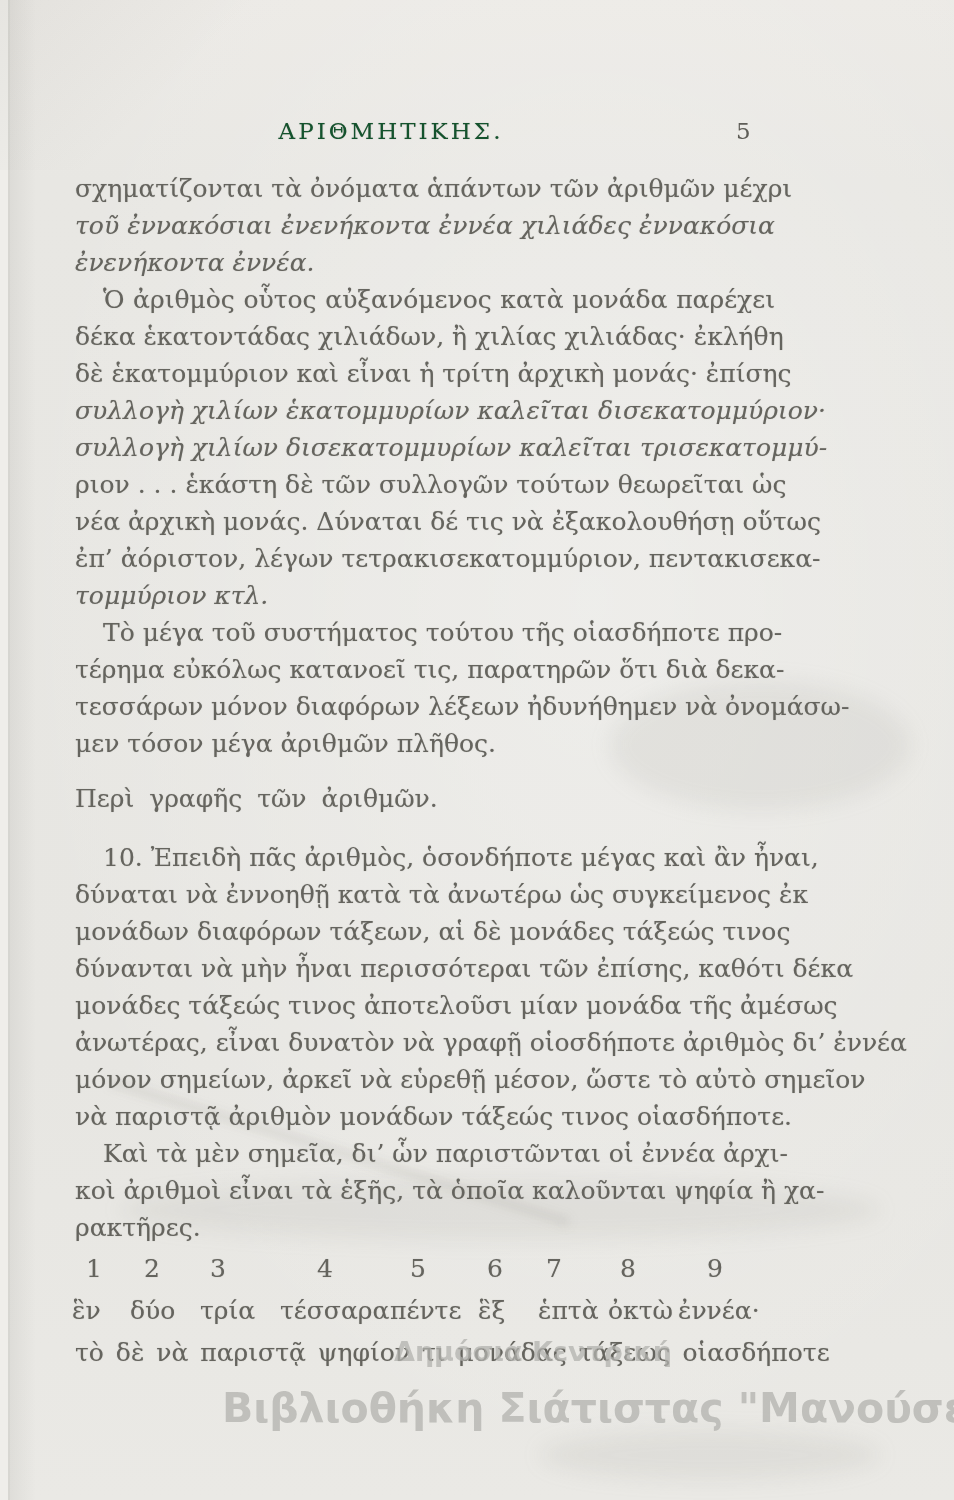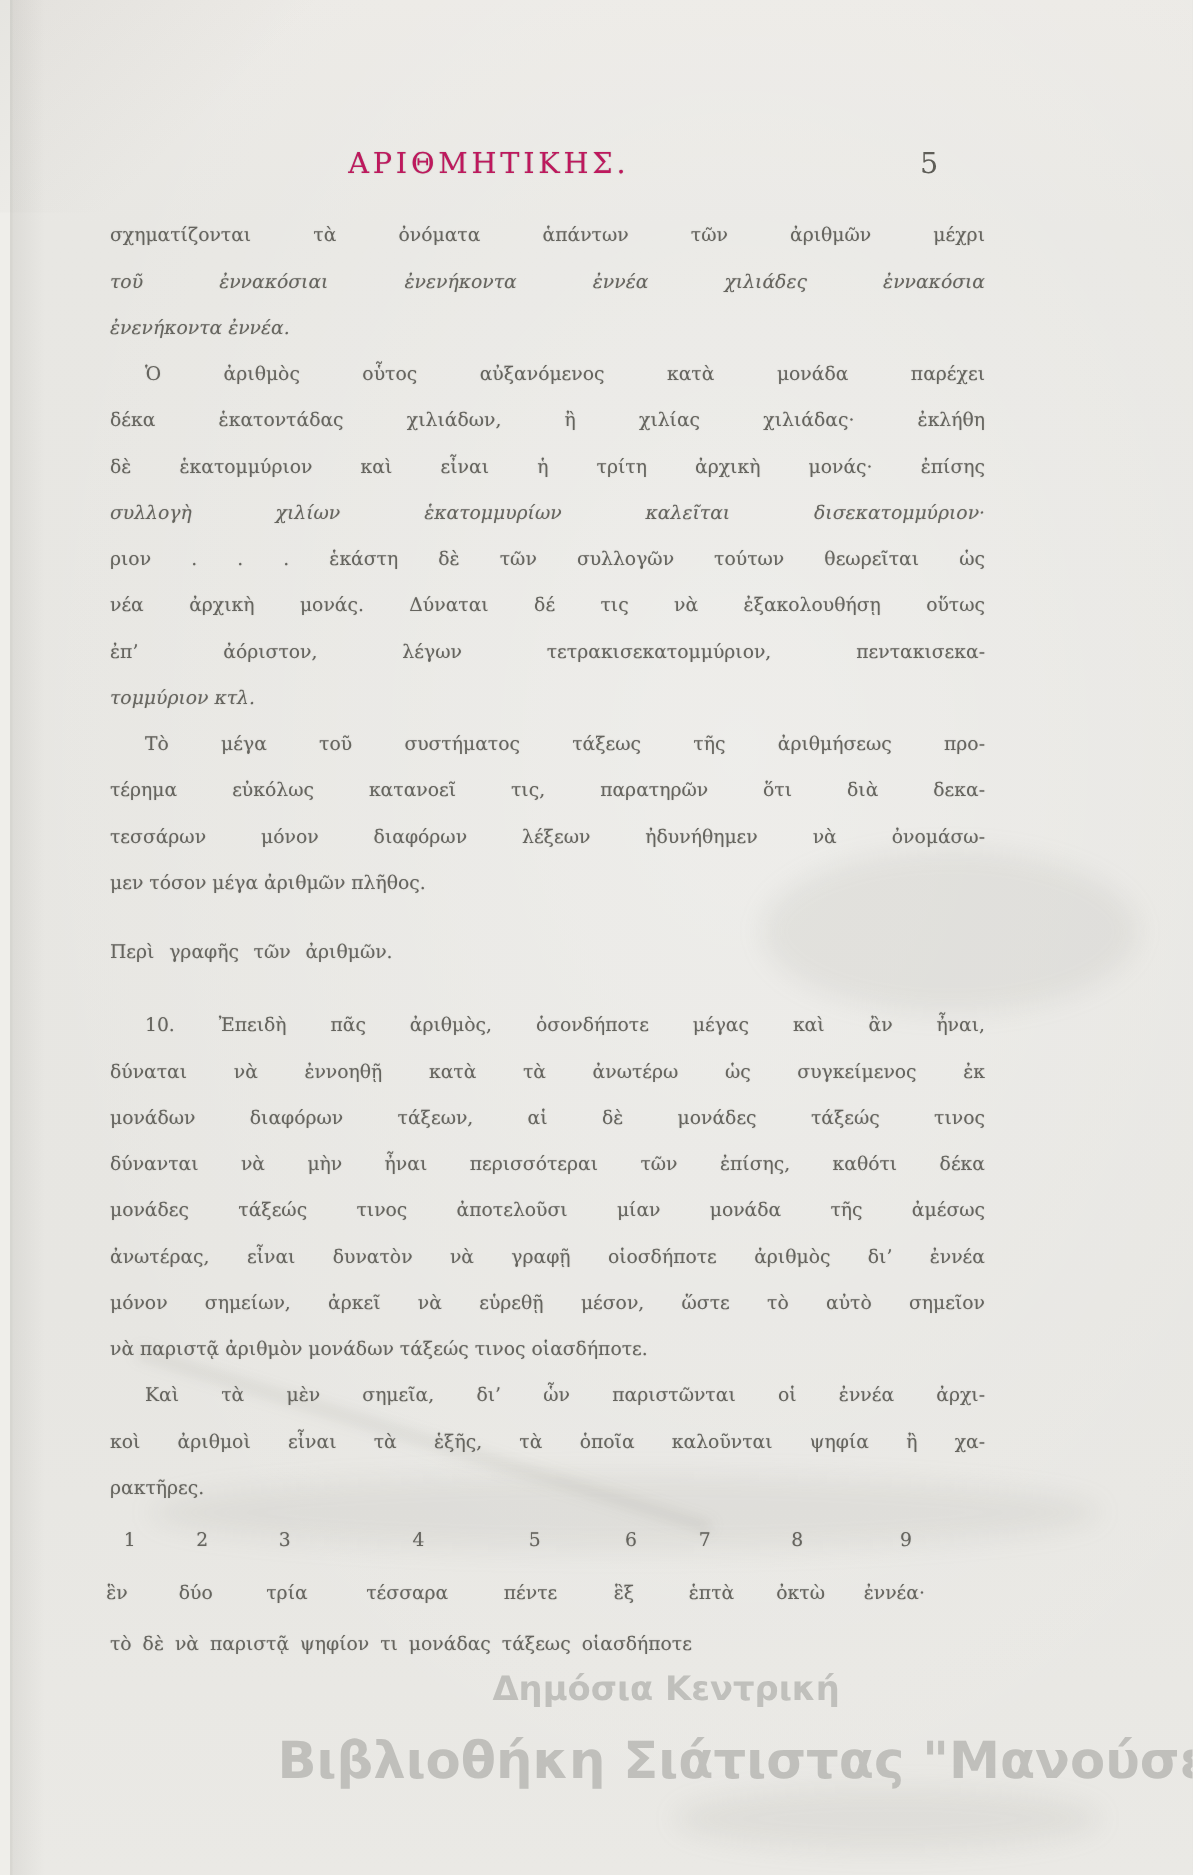--- a/index.html
+++ b/index.html
@@ -23,28 +23,28 @@
     background:linear-gradient(135deg, rgba(150,148,142,.10), rgba(150,148,142,0) 60%);}
   .smudge{position:absolute;border-radius:50%;filter:blur(10px);background:rgba(150,147,138,.12);}
   .crease{position:absolute;left:110px;top:1075px;width:480px;height:14px;
     transform:rotate(17deg);transform-origin:left center;filter:blur(5px);
     background:linear-gradient(180deg, rgba(110,108,100,0), rgba(110,108,100,.16), rgba(110,108,100,0));}
 
   
   .runhead{position:absolute;left:75px;top:118px;width:700px;text-align:center;}
   .runhead .title{
     display:inline-block;transform:translateX(-34px);
-    font-size:23px;letter-spacing:3px;color:#be185d;
+    font-size:23px;letter-spacing:3px;color:#14532d;
     text-shadow:0 0 1px rgba(94,93,87,.45);
   }
   .pagenum{position:absolute;left:736px;top:118px;font-size:23px;color:#5e5d57;}
 
   
-  .textblock{position:absolute;left:88px;top:170px;width:700px;color:#65645e;
-    font-size:15px;text-shadow:0 0 1px rgba(101,100,94,.4);}
+  .textblock{position:absolute;left:75px;top:170px;width:700px;color:#65645e;
+    font-size:25px;text-shadow:0 0 1px rgba(101,100,94,.4);}
   .line{height:37px;line-height:37px;text-align:justify;text-align-last:justify;white-space:nowrap;}
   .line.end{text-align-last:left;}
   .line.indent{text-indent:28px;}
   .line.it{font-style:italic;}
   .heading{height:37px;line-height:37px;margin-top:18px;margin-bottom:22px;
     text-align:left;word-spacing:7px;color:#66655f;}
 
   
   .numrow{position:relative;height:38px;margin-top:4px;}
   .numrow span{position:absolute;line-height:38px;}
@@ -87,26 +87,27 @@
 
 <div class="textblock">
   <div class="line">σχηματίζονται τὰ ὀνόματα ἁπάντων τῶν ἀριθμῶν μέχρι</div>
   <div class="line it">τοῦ ἐννακόσιαι ἐνενήκοντα ἐννέα χιλιάδες ἐννακόσια</div>
   <div class="line it end">ἐνενήκοντα ἐννέα.</div>
 
   <div class="line indent">Ὁ ἀριθμὸς οὗτος αὐξανόμενος κατὰ μονάδα παρέχει</div>
   <div class="line">δέκα ἑκατοντάδας χιλιάδων, ἢ χιλίας χιλιάδας· ἐκλήθη</div>
   <div class="line">δὲ ἑκατομμύριον καὶ εἶναι ἡ τρίτη ἀρχικὴ μονάς· ἐπίσης</div>
   <div class="line it">συλλογὴ χιλίων ἑκατομμυρίων καλεῖται δισεκατομμύριον·</div>
+  <div class="line it">συλλογὴ χιλίων δισεκατομμυρίων καλεῖται τρισεκατομμύ-</div>
   <div class="line">ριον . . . ἑκάστη δὲ τῶν συλλογῶν τούτων θεωρεῖται ὡς</div>
   <div class="line">νέα ἀρχικὴ μονάς. Δύναται δέ τις νὰ ἐξακολουθήσῃ οὕτως</div>
   <div class="line">ἐπ’ ἀόριστον, λέγων τετρακισεκατομμύριον, πεντακισεκα-</div>
   <div class="line it end">τομμύριον κτλ.</div>
 
-  <div class="line indent">Τὸ μέγα τοῦ συστήματος τάξεως τῆς ἀριθμήσεως προ-</div>
+  <div class="line indent">Τὸ μέγα τοῦ συστήματος τούτου τῆς οἱασδήποτε προ-</div>
   <div class="line">τέρημα εὐκόλως κατανοεῖ τις, παρατηρῶν ὅτι διὰ δεκα-</div>
   <div class="line">τεσσάρων μόνον διαφόρων λέξεων ἠδυνήθημεν νὰ ὀνομάσω-</div>
   <div class="line end">μεν τόσον μέγα ἀριθμῶν πλῆθος.</div>
 
   <div class="heading">Περὶ γραφῆς τῶν ἀριθμῶν.</div>
 
   <div class="line indent">10. Ἐπειδὴ πᾶς ἀριθμὸς, ὁσονδήποτε μέγας καὶ ἂν ἦναι,</div>
   <div class="line">δύναται νὰ ἐννοηθῇ κατὰ τὰ ἀνωτέρω ὡς συγκείμενος ἐκ</div>
   <div class="line">μονάδων διαφόρων τάξεων, αἱ δὲ μονάδες τάξεώς τινος</div>
   <div class="line">δύνανται νὰ μὴν ἦναι περισσότεραι τῶν ἐπίσης, καθότι δέκα</div>

